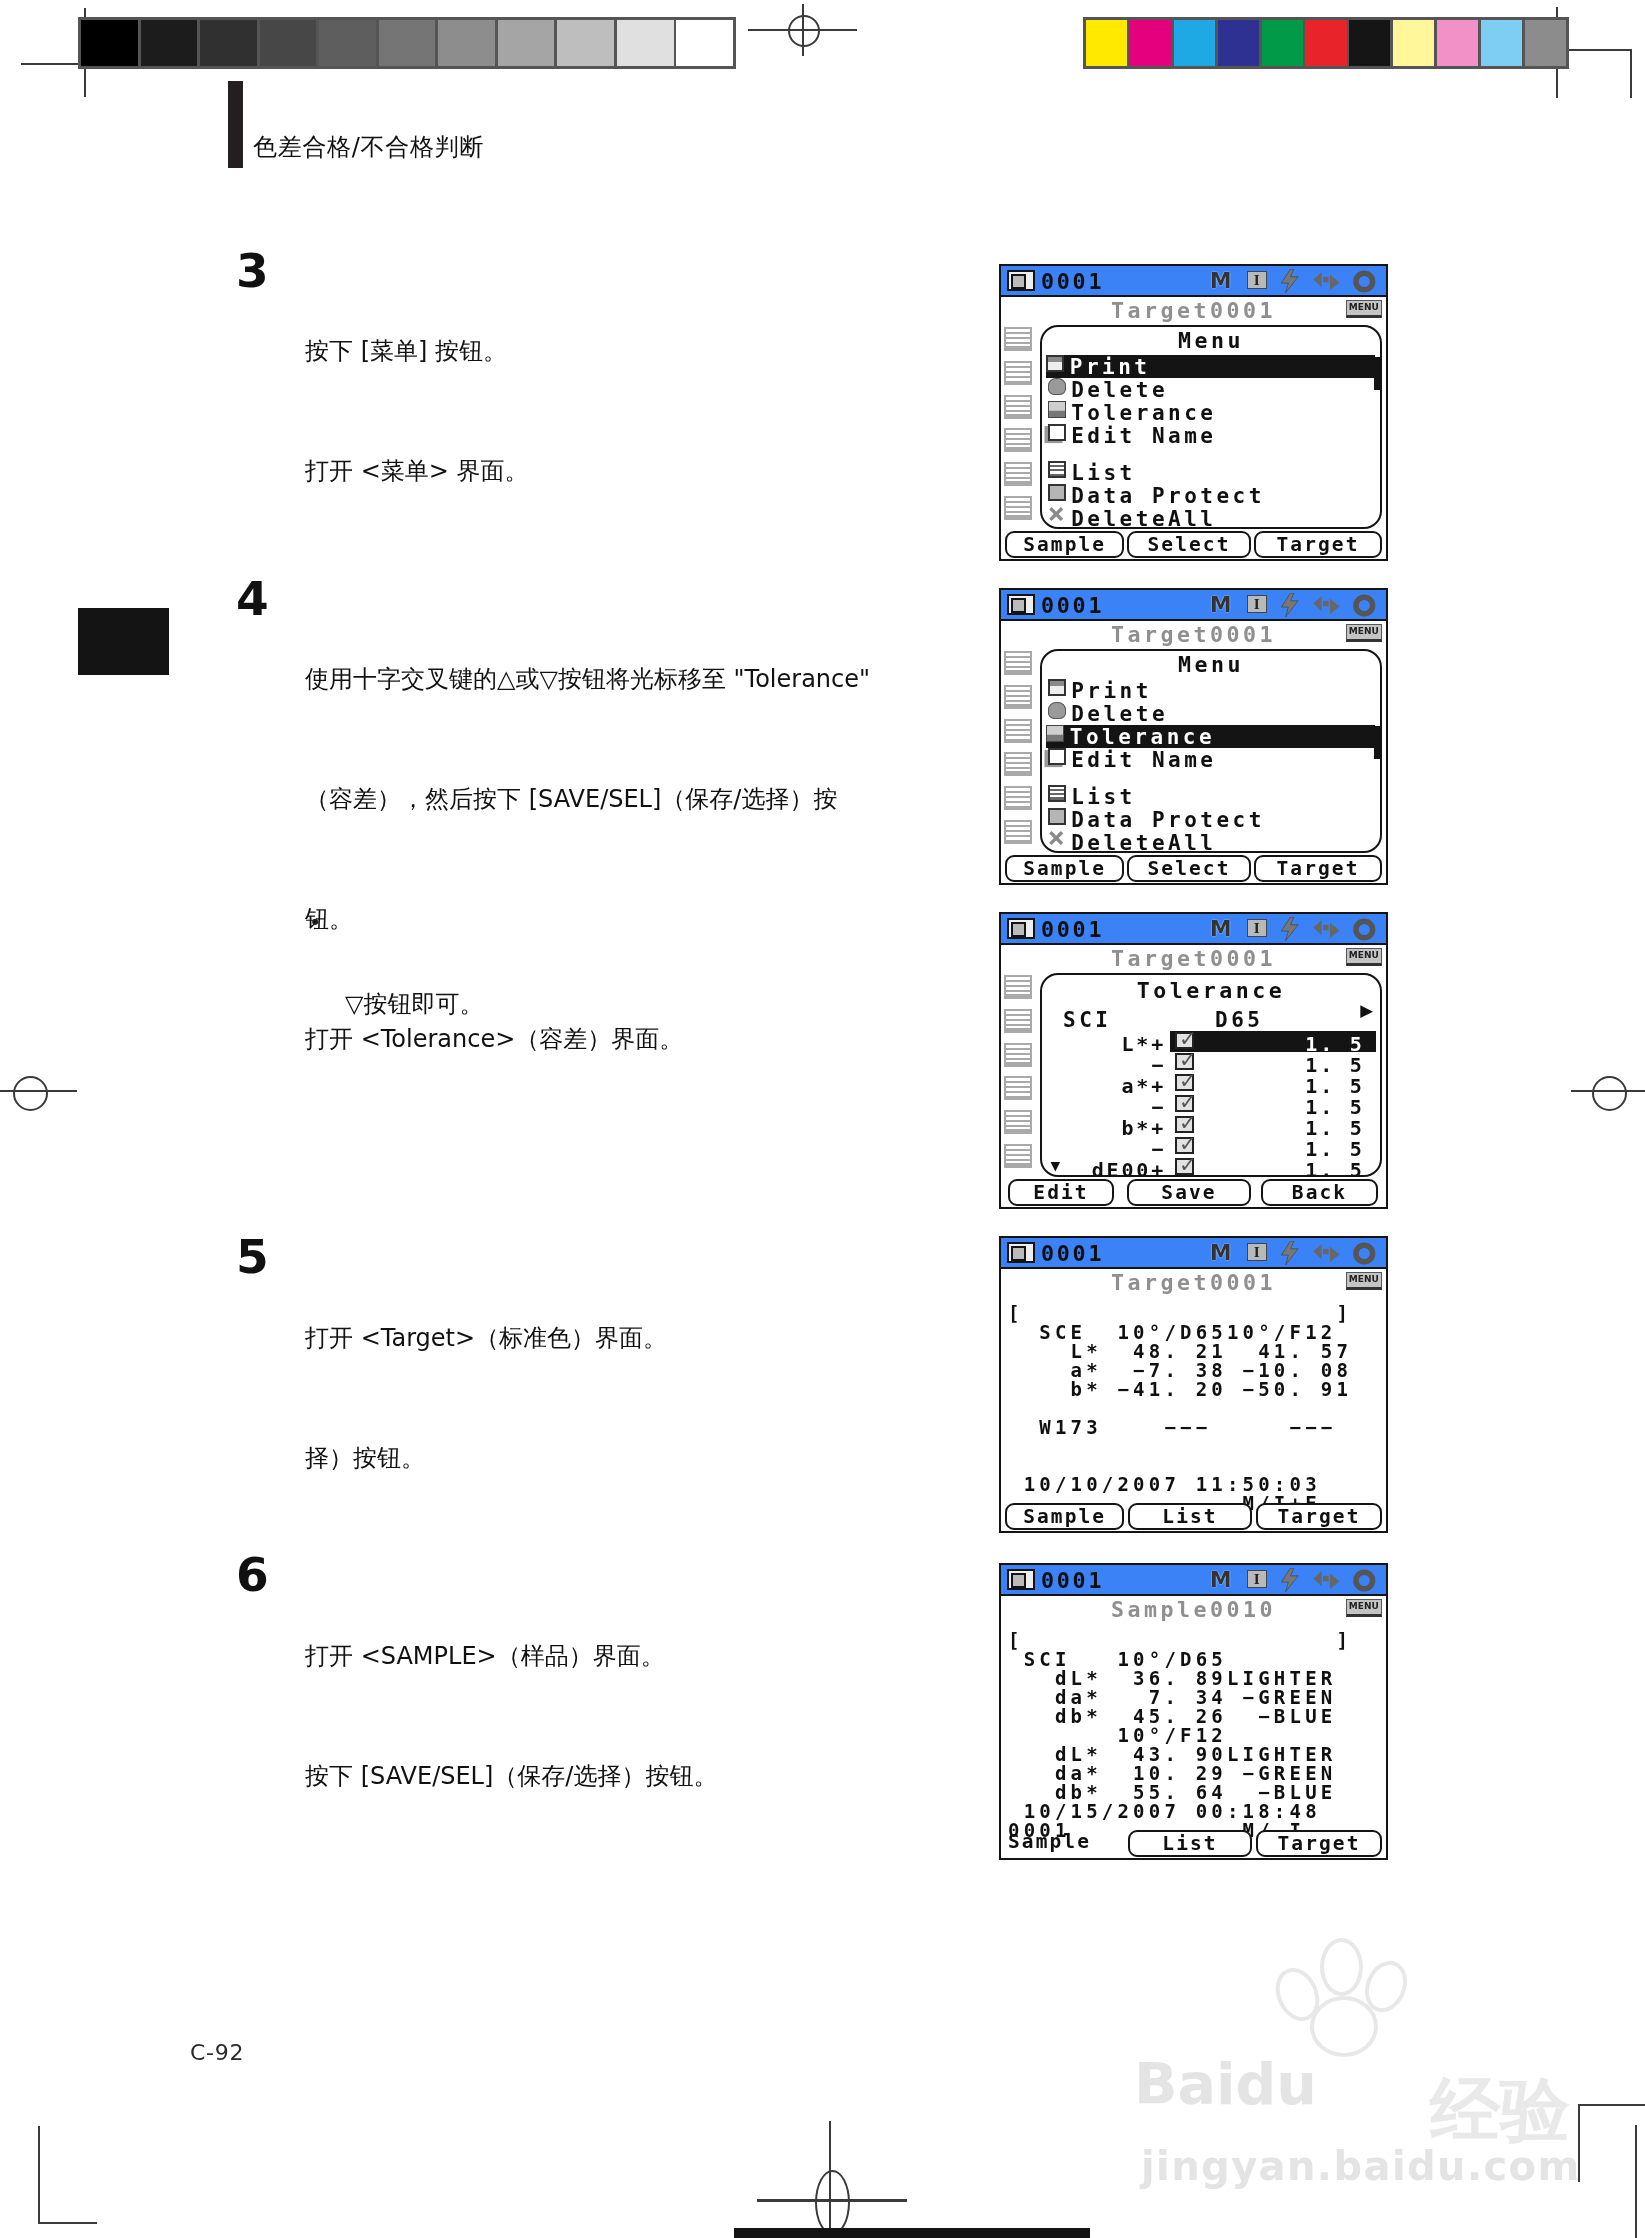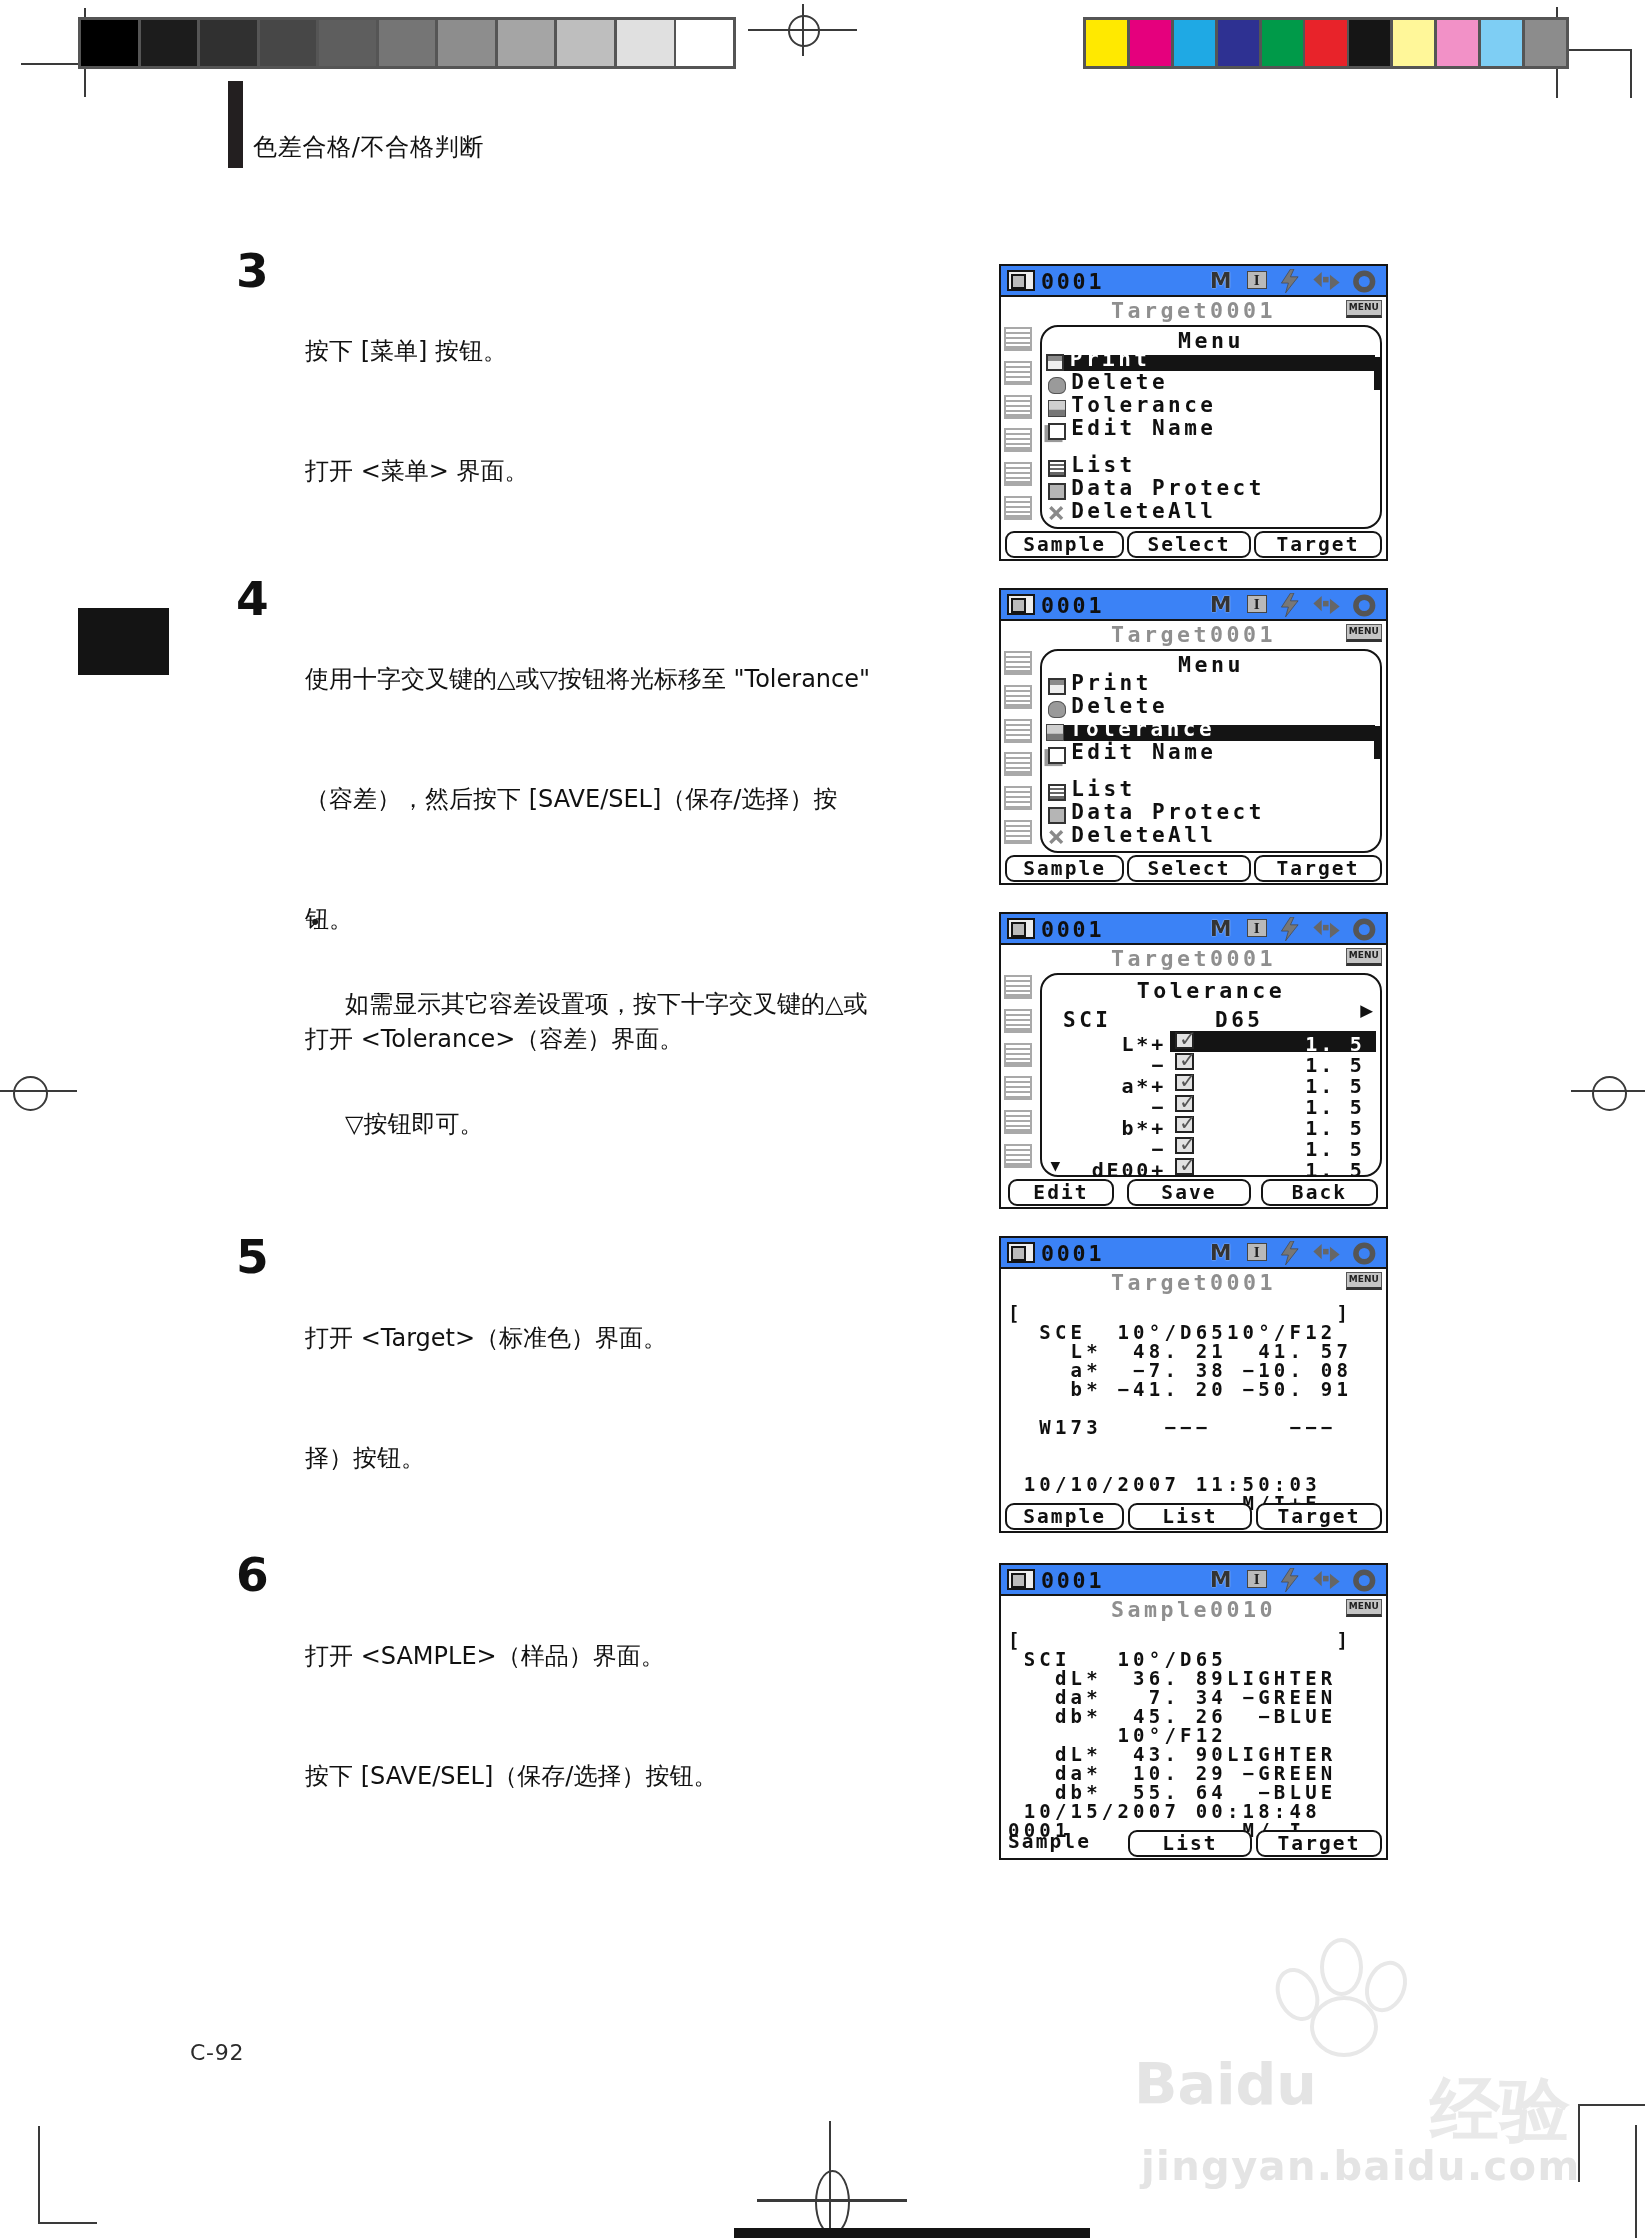--- a/index.html
+++ b/index.html
@@ -31,21 +31,21 @@
   .svgic{position:absolute;top:2.8px;}
   .trow{position:absolute;left:0;top:31px;width:100%;height:26.5px;text-decoration:underline;}
   .ttl{position:absolute;left:0;width:100%;text-align:center;top:1.4px;font-size:21.6px;letter-spacing:3.5px;color:#8f8f8f;}
   .menubadge{position:absolute;right:4.2px;top:2.8px;width:36px;height:18px;background:#c4c4c4;border:1.4px solid #555;border-bottom:3.5px solid #333;
       box-sizing:border-box;font-size:9px;font-weight:bold;color:#222;text-align:center;line-height:12px;letter-spacing:0px;}
   .sicol{position:absolute;left:2.8px;top:61px;width:32px;}
   .sicon{width:28px;height:24px;border:2.1px solid #a9a9a9;box-sizing:border-box;margin-bottom:9.8px;
          background:repeating-linear-gradient(#fff 0 2.8px,#a9a9a9 2.8px 4.9px);}
   .panel{position:absolute;left:39px;top:59px;width:342px;height:204px;border:2.1px solid #141414;border-radius:18px;background:#fff;box-sizing:border-box;}
   .ptitle{position:absolute;left:0;width:100%;text-align:center;font-size:21.6px;letter-spacing:3.5px;}
-  .mrow{position:absolute;left:5.6px;height:16px;font-size:21px;letter-spacing:3.5px;display:flex;align-items:flex-end;}
+  .mrow{position:absolute;left:5.6px;height:23px;font-size:21px;letter-spacing:3.5px;display:flex;align-items:flex-start;}
   .mrow.hl{left:4.2px;width:329px;background:#141414;color:#fff;}
   .micon{display:inline-block;width:18px;height:16.7px;margin-right:5.6px;box-sizing:border-box;}
   .ic-print{border:2.1px solid #333;background:linear-gradient(#8a8a8a 0 42%,#eee 42%);}
   .ic-trash{border:1.4px solid #555;border-radius:45% 45% 35% 35%;background:#9a9a9a;}
   .ic-tol{border:1.4px solid #444;background:#cfcfcf;box-shadow:inset 0 -6.3px #777;}
   .ic-edit{border:2.1px solid #333;background:#fff;box-shadow:-3.5px 2.1px 0 #999;}
   .ic-list{border:2.1px solid #333;background:repeating-linear-gradient(#fff 0 2.1px,#666 2.1px 4.2px);}
   .ic-prot{border:2.1px solid #333;background:#b5b5b5;}
   .ic-x{border:none;color:#8a8a8a;font-size:29px;font-weight:bold;line-height:12.6px;text-align:center;}
   .scrollthumb{position:absolute;width:7px;background:#141414;}
@@ -137,21 +137,20 @@
   <div class="a stepnum" style="left:236px;top:571px;">4</div>
   <div class="a steptxt" style="left:305px;top:579px;">
     <div>使用十字交叉键的△或▽按钮将光标移至 "Tolerance"</div>
     <div>（容差），然后按下 [SAVE/SEL]（保存/选择）按</div>
     <div>钮。</div>
     <div>打开 &lt;Tolerance&gt;（容差）界面。</div>
   </div>
 
   <div class="a bullet" style="left:309px;top:911px;">•</div>
   <div class="a steptxt" style="left:345px;top:904px;">
-    <div>如需显示其它容差设置项，按下十字交叉键的△或</div>
     <div>▽按钮即可。</div>
   </div>
 
   <div class="a stepnum" style="left:236px;top:1229px;">5</div>
   <div class="a steptxt" style="left:305px;top:1238px;">
     <div>打开 &lt;Target&gt;（标准色）界面。</div>
     <div>择）按钮。</div>
   </div>
 
   <div class="a stepnum" style="left:236px;top:1547px;">6</div>

